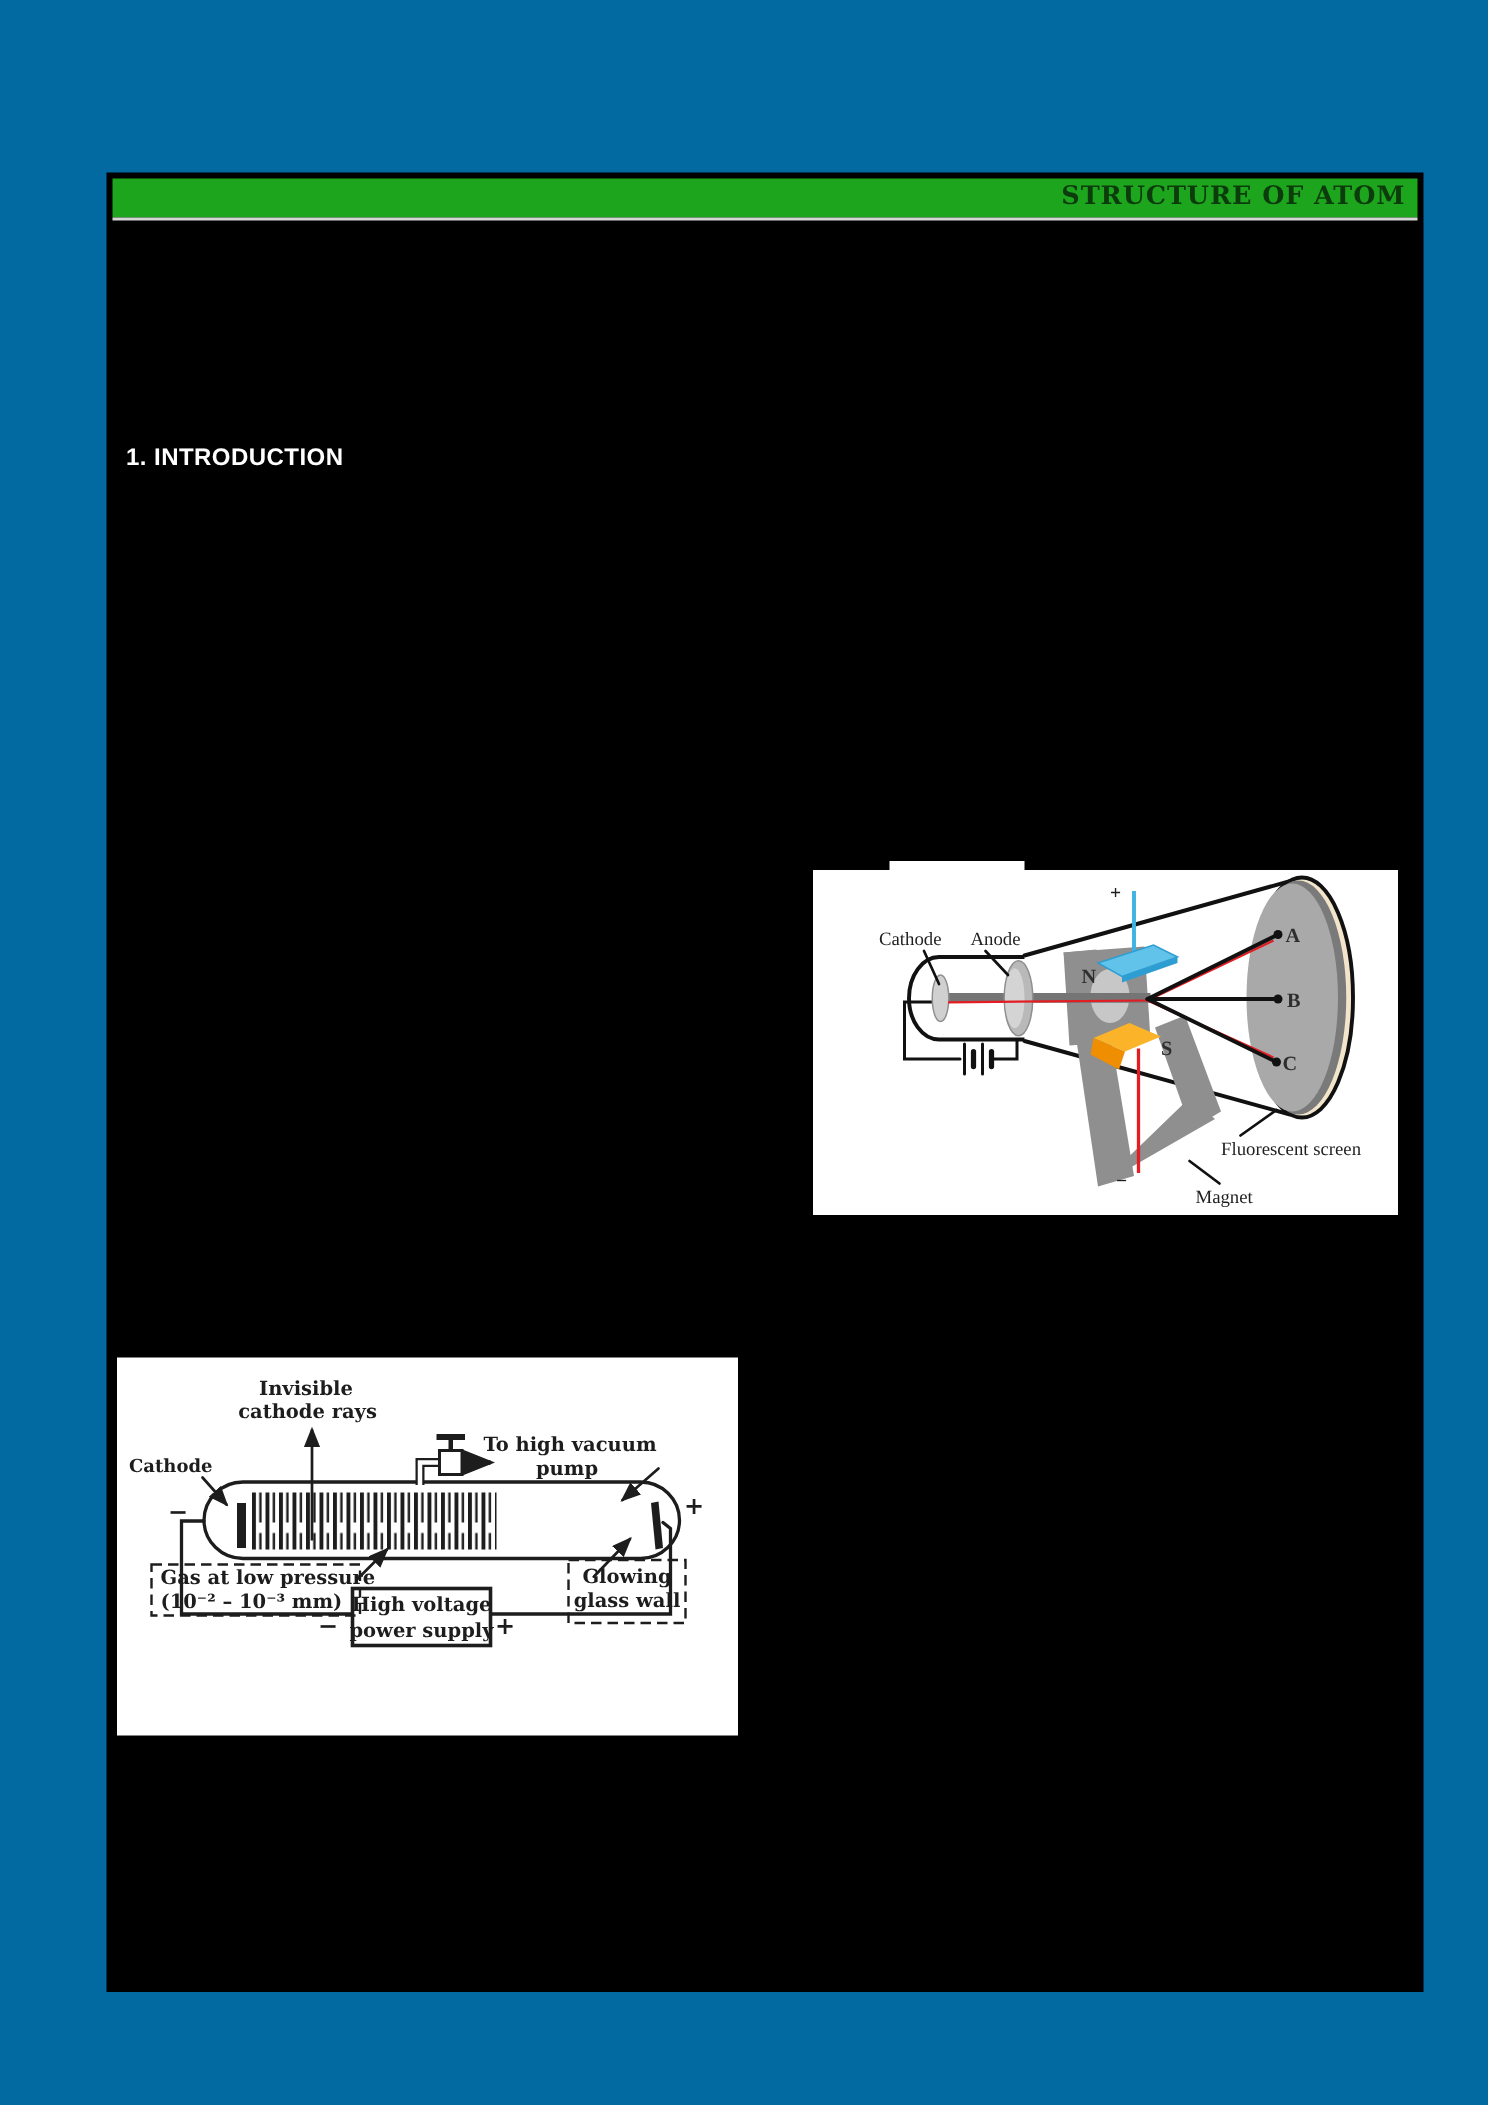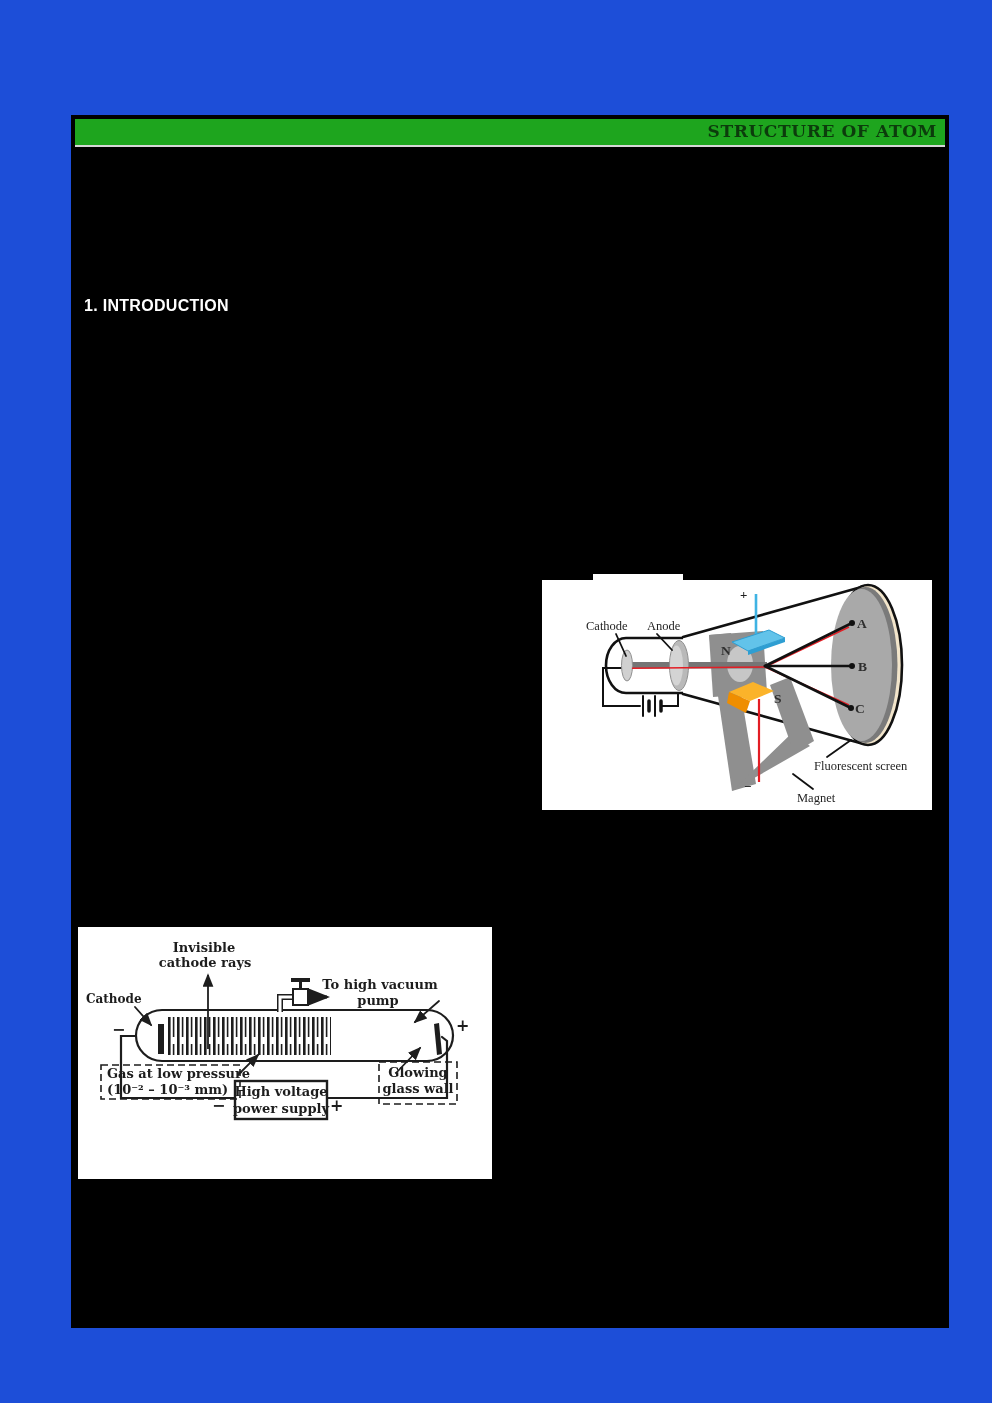--- a/index.html
+++ b/index.html
@@ -1,38 +1,38 @@
 <!DOCTYPE html>
 <html><head>
 <meta charset="utf-8">
 <style>
   html,body { margin:0; padding:0; }
   body { width:992px; height:1403px; background:#ffffff; position:relative;
          font-family:"Liberation Sans", sans-serif; }
   .page { position:absolute; top:0; left:0; width:992px; height:1403px;
-          background:#1d4ed8; overflow:hidden; }
+          background:#0369a1; overflow:hidden; }
   .content-block { position:absolute; left:71px; top:115px; width:878px; height:1213px;
                    background:#000000; }
   .green-bar { position:absolute; left:75px; top:119px; width:870px; height:26px;
                background:#1ea51e; text-align:right; }
   .green-bar .chapter-title {
       font-family:"DejaVu Serif", serif; font-weight:bold; font-size:17px;
       color:#0c3c0c; line-height:25px; padding-right:8px; letter-spacing:0.6px;
       display:inline-block; }
   .green-underline { position:absolute; left:75px; top:145px; width:870px; height:2px;
                      background:#d6d6d6; }
   .intro-heading { position:absolute; left:84px; top:297px; margin:0;
                    color:#ffffff; font-family:"Liberation Sans", sans-serif;
                    font-weight:bold; font-size:16px; letter-spacing:0.3px; }
   .diagram-right { position:absolute; left:542px; top:580px; width:390px; height:230px;
                    background:#ffffff; }
   .diagram-notch { position:absolute; left:593px; top:574px; width:90px; height:7px;
                    background:#ffffff; }
   .diagram-left { position:absolute; left:78px; top:905px; width:414px; height:252px;
-                  background:#ffffff;margin-top:22px; }
+                  background:#ffffff; }
   svg { display:block; }
   .rlabel  { font-family:"Liberation Serif", serif; font-size:12.5px; fill:#1f1f1f; }
   .rbold   { font-family:"Liberation Serif", serif; font-size:13.5px; font-weight:bold; fill:#2e2e2e; }
   .rsign   { font-family:"Liberation Serif", serif; font-size:13px; font-weight:bold; fill:#1f1f1f; }
   .slabel  { font-family:"DejaVu Serif", serif; font-weight:bold; fill:#1d1d1d; font-size:13px; }
   .ssmall  { font-family:"DejaVu Serif", serif; font-weight:bold; fill:#1d1d1d; font-size:12px; }
   .ssign   { font-family:"DejaVu Serif", serif; font-weight:bold; fill:#1d1d1d; font-size:16px; }
 </style>
 </head>
 <body>

